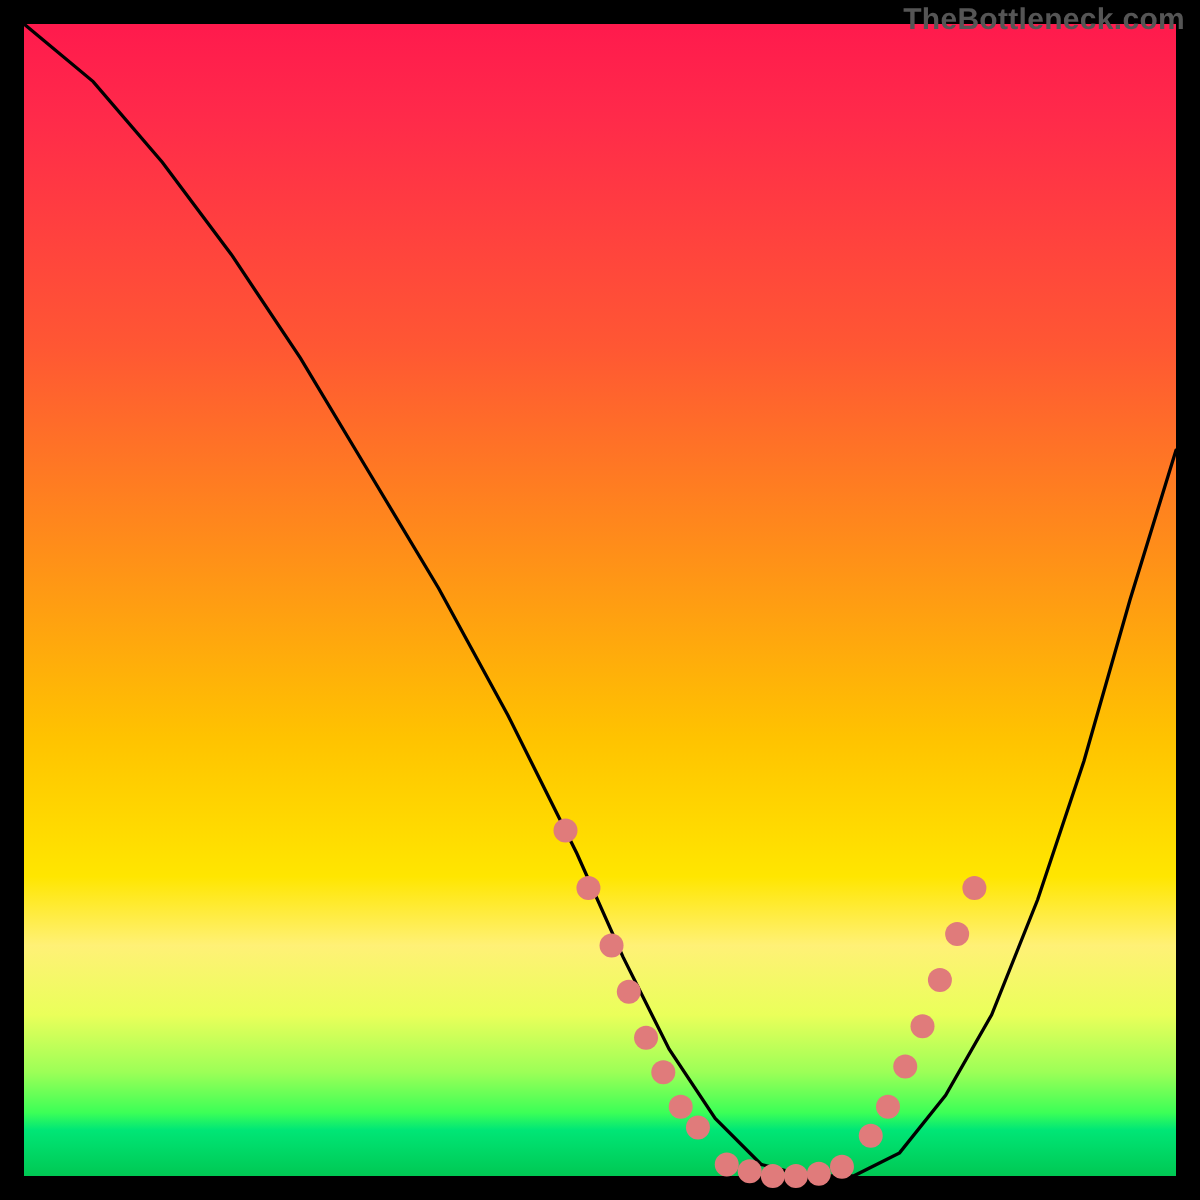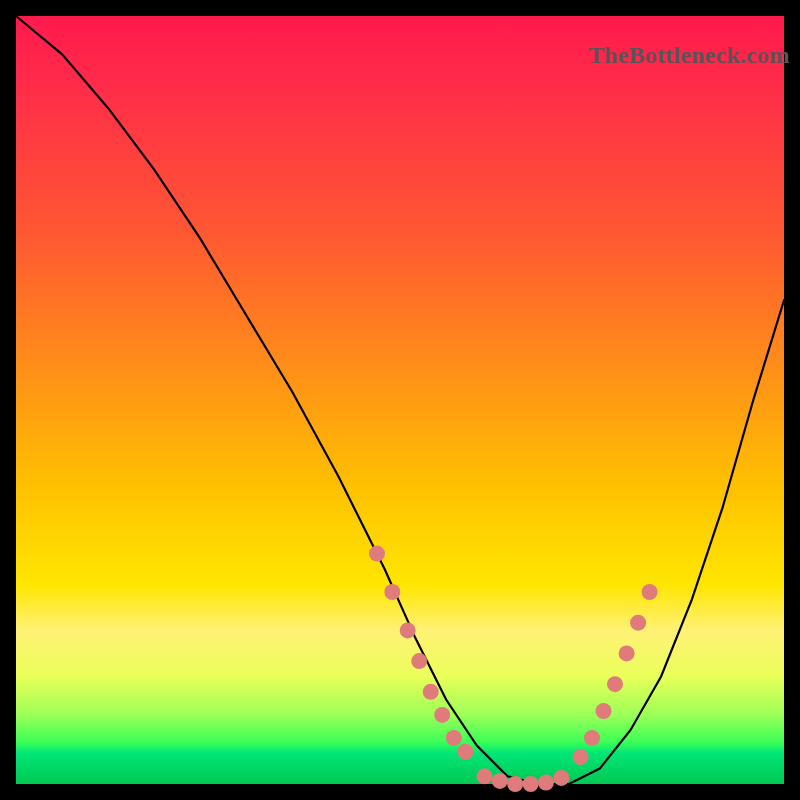--- a/index.html
+++ b/index.html
@@ -38,27 +38,26 @@
       #9cff57 91%,
       #3cff57 94.5%,
       #00e676 96%,
       #00c853 100%
     );
   }
   .watermark {
     position: absolute;
     top: 2px;
     right: 10px;
-    font-family: Liberation Serif, serif;
-    font-size: 24px;
+    font-family: Liberation Sans, sans-serif;
+    font-size: 20px;
     font-weight: 600;
     color: #555555;
     letter-spacing: 0.2px;
     user-select: none;
-    margin-top: 40px;
   }
   svg.curve {
     position: absolute;
     left: 16px;
     top: 16px;
     width: 768px;
     height: 768px;
     overflow: visible;
   }
 </style>

